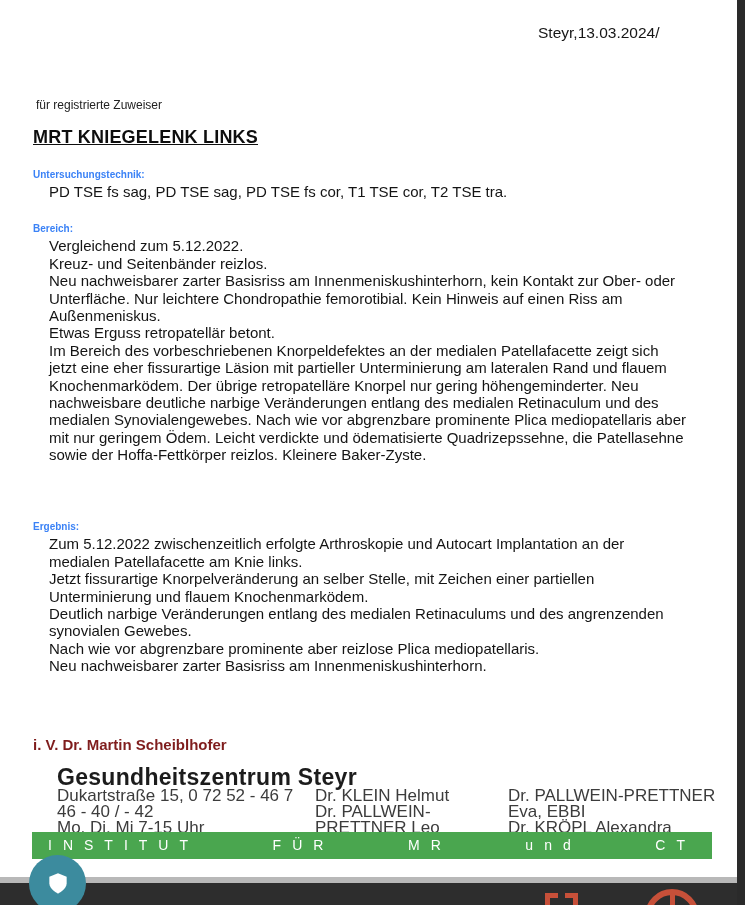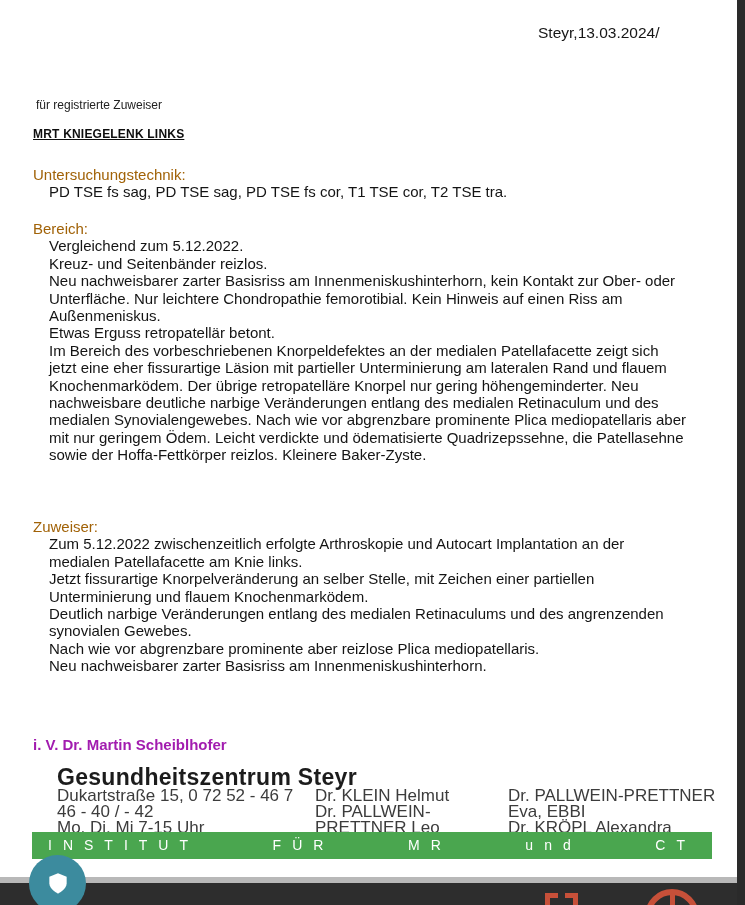--- a/index.html
+++ b/index.html
@@ -9,30 +9,30 @@
     overflow:hidden;
     background:#ffffff;
     font-family:"Liberation Sans", sans-serif;
     color:#111;
   }
   
   .date-line{position:absolute;left:538px;top:24px;font-size:15.5px;color:#161616;}
   .recipient-note{position:absolute;left:36px;top:78px;font-size:12px;color:#222;margin-top:20px;}
   .doc-title{
     position:absolute;left:33px;top:127px;
-    font-size:12px;font-weight:bold;letter-spacing:0.2px;
+    font-size:18px;font-weight:bold;letter-spacing:0.2px;
     text-decoration:underline;color:#0e0e0e;
   }
   .section{position:absolute;left:33px;width:690px;}
   .section-technik{top:166px;}
   .section-befund{top:220px;}
   .section-ergebnis{top:518px;}
-  .body-heading{font-size:15px;font-weight:normal;line-height:17.4px;color:#a16207;}
+  .body-heading{font-size:10px;font-weight:bold;line-height:17.4px;color:#3b82f6;}
   .body-lines{font-size:15px;line-height:17.4px;white-space:pre-line;color:#141414;margin-left:16px;}
-  .signature{position:absolute;left:33px;top:736px;font-size:15px;font-weight:bold;color:#a21caf;}
+  .signature{position:absolute;left:33px;top:736px;font-size:15px;font-weight:bold;color:#7f1d1d;}
 
   
   .clinic-name{
     position:absolute;left:57px;top:764px;
     font-size:23px;font-weight:bold;letter-spacing:0.3px;color:#1c1c1c;
   }
   .footer-col{
     position:absolute;top:788px;
     font-size:17px;line-height:16px;white-space:pre-line;color:#3c3c3c;
   }
@@ -103,21 +103,21 @@
 Im Bereich des vorbeschriebenen Knorpeldefektes an der medialen Patellafacette zeigt sich
 jetzt eine eher fissurartige Läsion mit partieller Unterminierung am lateralen Rand und flauem
 Knochenmarködem. Der übrige retropatelläre Knorpel nur gering höhengeminderter. Neu
 nachweisbare deutliche narbige Veränderungen entlang des medialen Retinaculum und des
 medialen Synovialengewebes. Nach wie vor abgrenzbare prominente Plica mediopatellaris aber
 mit nur geringem Ödem. Leicht verdickte und ödematisierte Quadrizepssehne, die Patellasehne
 sowie der Hoffa-Fettkörper reizlos. Kleinere Baker-Zyste.</div>
   </div>
 
   <div class="section section-ergebnis">
-    <div class="body-heading">Zuweiser:</div>
+    <div class="body-heading">Ergebnis:</div>
     <div class="body-lines">Zum 5.12.2022 zwischenzeitlich erfolgte Arthroskopie und Autocart Implantation an der
 medialen Patellafacette am Knie links.
 Jetzt fissurartige Knorpelveränderung an selber Stelle, mit Zeichen einer partiellen
 Unterminierung und flauem Knochenmarködem.
 Deutlich narbige Veränderungen entlang des medialen Retinaculums und des angrenzenden
 synovialen Gewebes.
 Nach wie vor abgrenzbare prominente aber reizlose Plica mediopatellaris.
 Neu nachweisbarer zarter Basisriss am Innenmeniskushinterhorn.</div>
   </div>
 

